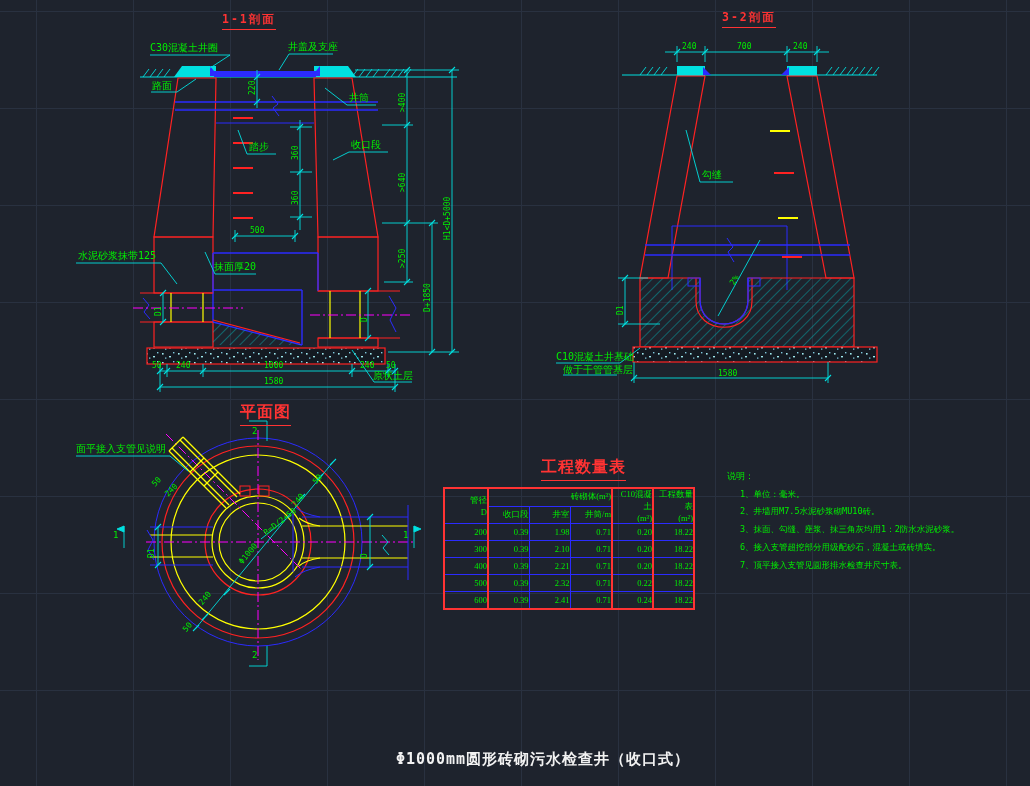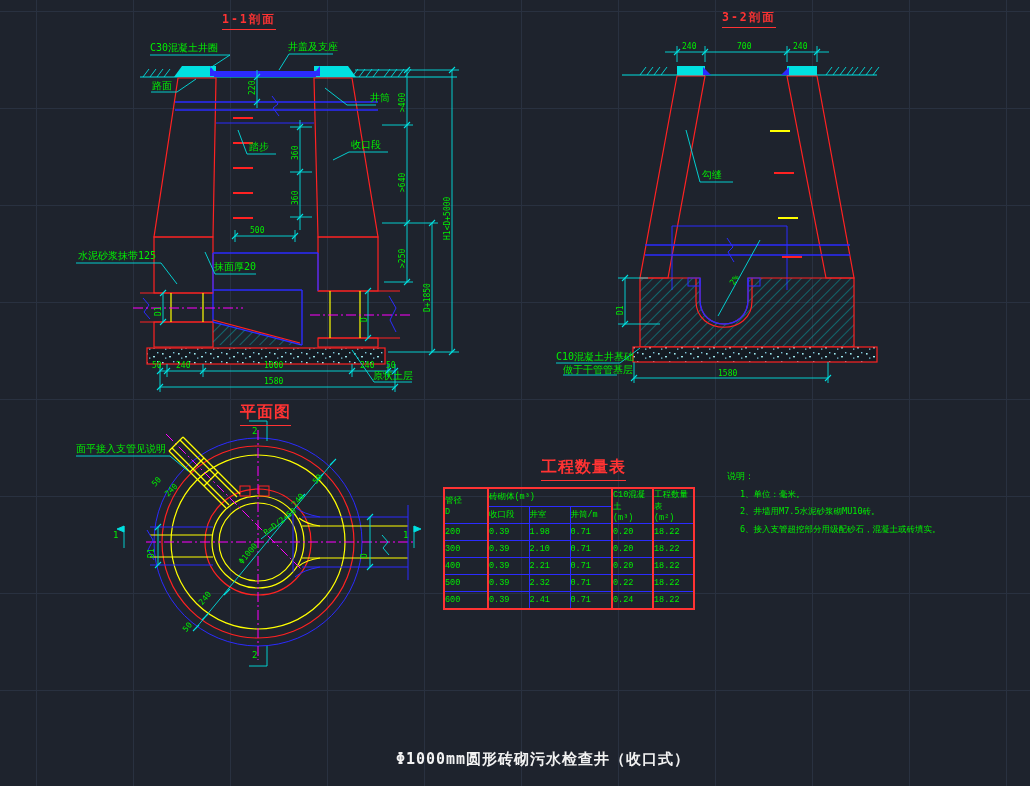--- a/index.html
+++ b/index.html
@@ -21,21 +21,21 @@
   .t85{font-size:10px}.t9{font-size:9px}
   .ttl{position:absolute;color:#ff3333;font-size:11.5px;font-weight:bold;letter-spacing:2px;
        border-bottom:1.5px solid #ff3333;padding-bottom:2px;white-space:nowrap;}
   .ttl2{font-size:16px;letter-spacing:1px}
   .r90{transform:rotate(-90deg);transform-origin:0 0}
   .r60{transform:rotate(-60deg);transform-origin:0 0}
   .r50{transform:rotate(-50deg);transform-origin:0 0}
   .r45{transform:rotate(-45deg);transform-origin:0 0}
   .r38{transform:rotate(-38deg);transform-origin:0 0}
   .qty{position:absolute;left:443px;top:487px;width:250px;border-collapse:collapse;table-layout:fixed;
-       border:2px solid #ff3333;color:#00ef00;font-size:8.5px;text-align:left;font-family:Liberation Mono, monospace}
+       border:2px solid #ff3333;color:#00ef00;font-size:8.5px;text-align:right;font-family:Liberation Serif, serif}
   .qty td,.qty th{border:1px solid #2b2bff;padding:0;font-weight:normal;height:16px;overflow:hidden}
   .qty .rr{border-right:2px solid #ff3333}
   .qty .hd{height:17px}
   .notes{position:absolute;left:727px;top:468px;color:#00ef00;font-size:8.5px;line-height:17.7px;white-space:nowrap}
   .notes .ni{padding-left:13px}
   .footer{position:absolute;left:543px;top:750px;transform:translateX(-50%);color:#f2f2f2;
           font-size:15px;font-weight:bold;letter-spacing:1px;white-space:nowrap}
 </style>
 </head>
 <body>
@@ -321,21 +321,21 @@
 </svg>
 
 <span class="ttl" style="left:222px;top:12px">1-1剖面</span>
 <span class="ttl" style="left:722px;top:10px">3-2剖面</span>
 <span class="ttl ttl2" style="left:240px;top:402px">平面图</span>
 <span class="ttl ttl2" style="left:541px;top:457px">工程数量表</span>
 
 <span class="t t85" style="left:150px;top:42px">C30混凝土井圈</span>
 <span class="t t85" style="left:288px;top:41px">井盖及支座</span>
 <span class="t t85" style="left:152px;top:80px">路面</span>
-<span class="t t85" style="left:370px;top:92px">井筒</span>
+<span class="t t85" style="left:349px;top:92px">井筒</span>
 <span class="t t85" style="left:249px;top:141px">踏步</span>
 <span class="t t85" style="left:351px;top:139px">收口段</span>
 <span class="t t85" style="left:214px;top:261px">抹面厚20</span>
 <span class="t t85" style="left:78px;top:250px">水泥砂浆抹带125</span>
 <span class="t t85" style="left:373px;top:370px">原状土层</span>
 
 <span class="t r90" style="left:248px;top:95px">220</span>
 <span class="t" style="left:250px;top:226px">500</span>
 <span class="t r90" style="left:291px;top:160px">360</span>
 <span class="t r90" style="left:291px;top:205px">360</span>
@@ -446,18 +446,20 @@
           <td class="rr">0.24</td>
           <td>18.22</td>
   </tr>
 </tbody>
     </table>
 
 <div class="notes">
   <div class="t9">说明：</div>
   <div class="ni">1、单位：毫米。</div>
   <div class="ni">2、井墙用M7.5水泥砂浆砌MU10砖。</div>
+  <div class="ni">3、抹面、勾缝、座浆、抹三角灰均用1：2防水水泥砂浆。</div>
   <div class="ni">6、接入支管超挖部分用级配砂石，混凝土或砖填实。</div>
+  <div class="ni">7、顶平接入支管见圆形排水检查井尺寸表。</div>
 </div>
 
 <div class="footer">Φ1000mm圆形砖砌污水检查井（收口式）</div>
 
 </div>
 
 </body></html>

